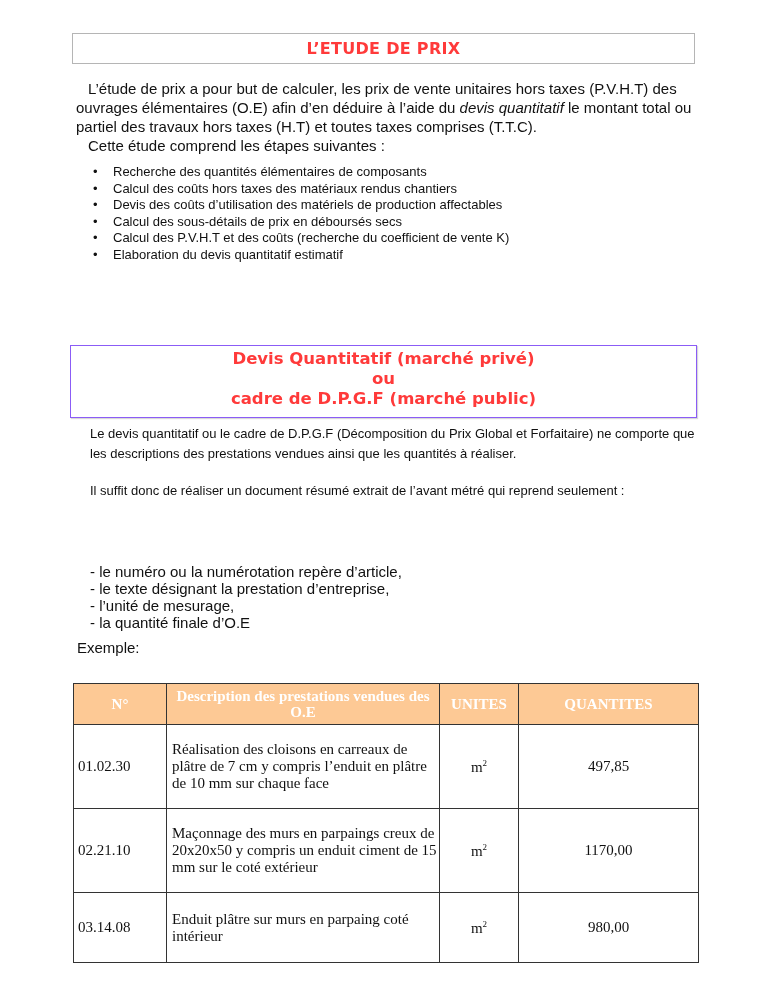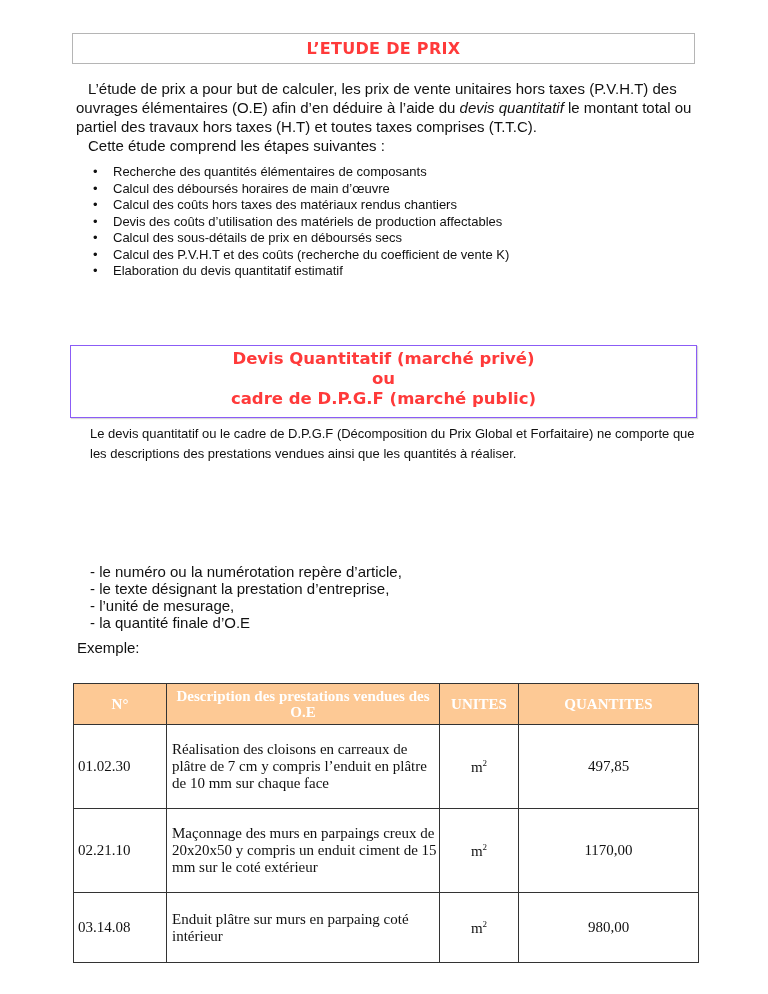--- a/index.html
+++ b/index.html
@@ -48,36 +48,36 @@
   <h1>L’ETUDE DE PRIX</h1>
 </div>
 
 <div class="intro">
   <p class="indent"><span>L’étude de prix a pour but de calculer, les prix de vente unitaires hors taxes (P.V.H.T) des ouvrages élémentaires (O.E) afin d’en déduire à l’aide du </span><i>devis quantitatif</i><span> le montant total ou partiel des travaux hors taxes (H.T) et toutes taxes comprises (T.T.C).</span></p>
   <p class="indent">Cette étude comprend les étapes suivantes :</p>
 </div>
 
 <ul class="bullets">
   <li>Recherche des quantités élémentaires de composants</li>
-  <li>Calcul des déboursés horaires de main d’œuvre</li>
   <li>Calcul des coûts hors taxes des matériaux rendus chantiers</li>
   <li>Devis des coûts d’utilisation des matériels de production affectables</li>
   <li>Calcul des sous-détails de prix en déboursés secs</li>
   <li>Calcul des P.V.H.T et des coûts (recherche du coefficient de vente K)</li>
   <li>Elaboration du devis quantitatif estimatif</li>
 </ul>
 
 <div class="box2">
   <div class="l1">Devis Quantitatif (marché privé)</div>
   <div>ou</div>
   <div>cadre de D.P.G.F (marché public)</div>
 </div>
 
 <div class="para2">
   <p>Le devis quantitatif ou le cadre de D.P.G.F (Décomposition du Prix Global et Forfaitaire) ne comporte que les descriptions des prestations vendues ainsi que les quantités à réaliser.</p>
+  <p>Il suffit donc de réaliser un document résumé extrait de l’avant métré qui reprend seulement :</p>
 </div>
 
 <ul class="dash-list">
   <li>- le numéro ou la numérotation repère d’article,</li>
   <li>- le texte désignant la prestation d’entreprise,</li>
   <li>- l’unité de mesurage,</li>
   <li>- la quantité finale d’O.E</li>
 </ul>
 
 <div class="exemple">Exemple:</div>

